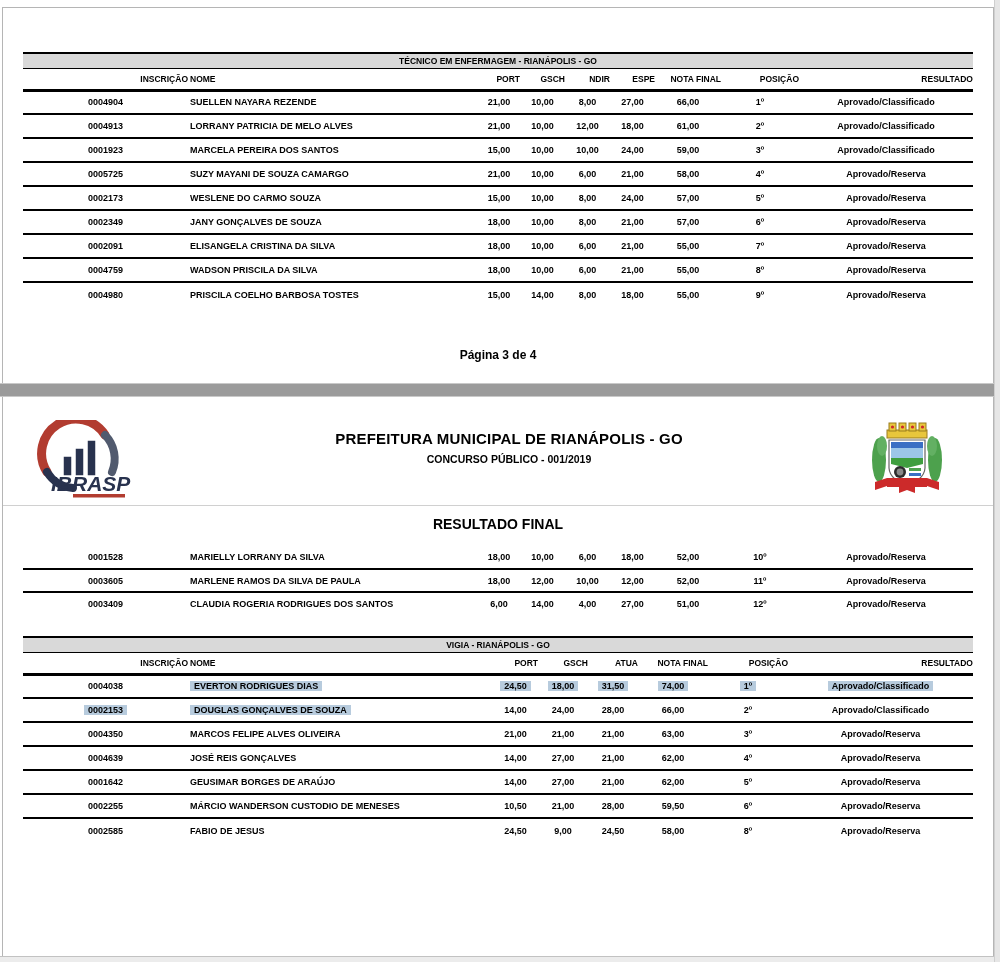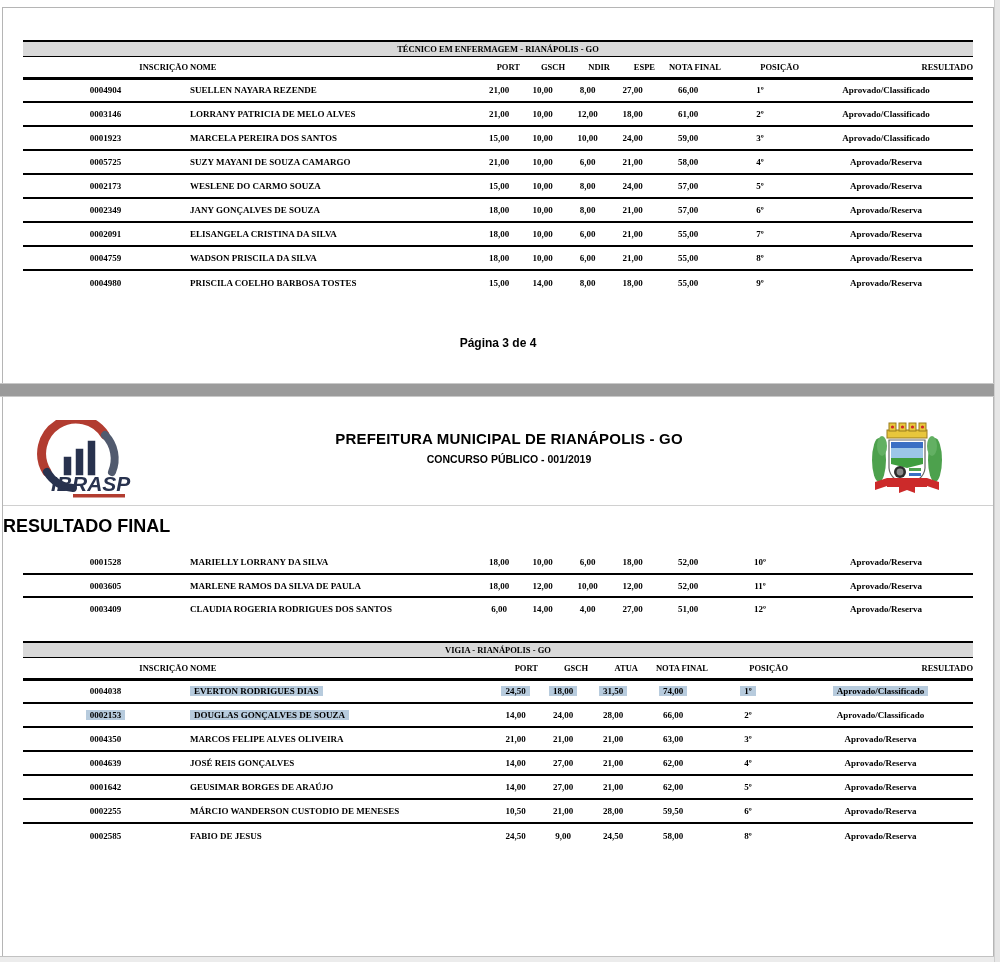--- a/index.html
+++ b/index.html
@@ -26,21 +26,21 @@
   }
   .bottom-strip {
     position:absolute; left:0; right:0; bottom:0; height:6px;
     background:#ececec; border-top:1px solid #c2c2c2;
   }
   .scroll-strip {
     position:absolute; right:0; top:0; bottom:0; width:6px;
     background:#e6e6e6; border-left:1px solid #cfcfcf;
   }
 
-  .doc-table-wrap { width:950px; margin:4px auto;font-family:Liberation Serif, serif; }
+  .doc-table-wrap { width:950px; margin:16px auto; }
   .sec-bar {
     height:17px; line-height:15px; background:#d9d9d9;
     border-top:2px solid #000; border-bottom:1px solid #000;
     text-align:center; font-weight:bold; font-size:8.5px;
   }
   table { width:950px; border-collapse:collapse; table-layout:fixed; }
   thead th {
     font-weight:bold; font-size:8.5px; height:21px;
     border-bottom:3px solid #000; text-align:right; vertical-align:middle;
     padding:0;
@@ -86,21 +86,21 @@
     display:flex; align-items:flex-start;
     padding:23px 38px 0 30px; height:108px;
   }
   .logo-left { width:120px; flex:0 0 auto; }
   .head-center { flex:1 1 auto; text-align:center; padding-top:10px; }
   .head-title { font-weight:bold; font-size:15px; letter-spacing:0.2px; }
   .head-sub { font-weight:bold; font-size:10.5px; margin-top:6px; }
   .head-sub2 { font-weight:bold; font-size:10.5px; margin-top:4px; }
   .logo-right { width:90px; flex:0 0 auto; }
   .header-rule { border:none; border-top:1px solid #d0d0d0; margin:0; }
-  .result-title { text-align:left; font-weight:bold; font-size:18px; margin-top:10px; }
+  .result-title { text-align:center; font-weight:bold; font-size:14px; margin-top:10px; }
   .cont-wrap { margin-top:14px; }
   .vigia-wrap { margin-top:21px; }
 </style>
 </head>
 <body>
 
 <div class="viewport">
 
   <section class="page page-top p3-pad">
     <div class="doc-table-wrap">
@@ -136,21 +136,21 @@
               <td class="col-nome"><span>SUELLEN NAYARA REZENDE</span></td>
               <td class="col-port"><span>21,00</span></td>
               <td class="col-gsch"><span>10,00</span></td>
               <td class="col-ndir"><span>8,00</span></td>
               <td class="col-espe"><span>27,00</span></td>
               <td class="col-nota"><span>66,00</span></td>
               <td class="col-pos"><span>1º</span></td>
               <td class="col-res"><span>Aprovado/Classificado</span></td>
             </tr>
             <tr>
-              <td class="col-inscricao"><span>0003146</span></td>
+              <td class="col-inscricao"><span>0004913</span></td>
               <td class="col-nome"><span>LORRANY PATRICIA DE MELO ALVES</span></td>
               <td class="col-port"><span>21,00</span></td>
               <td class="col-gsch"><span>10,00</span></td>
               <td class="col-ndir"><span>12,00</span></td>
               <td class="col-espe"><span>18,00</span></td>
               <td class="col-nota"><span>61,00</span></td>
               <td class="col-pos"><span>2º</span></td>
               <td class="col-res"><span>Aprovado/Classificado</span></td>
             </tr>
             <tr>

